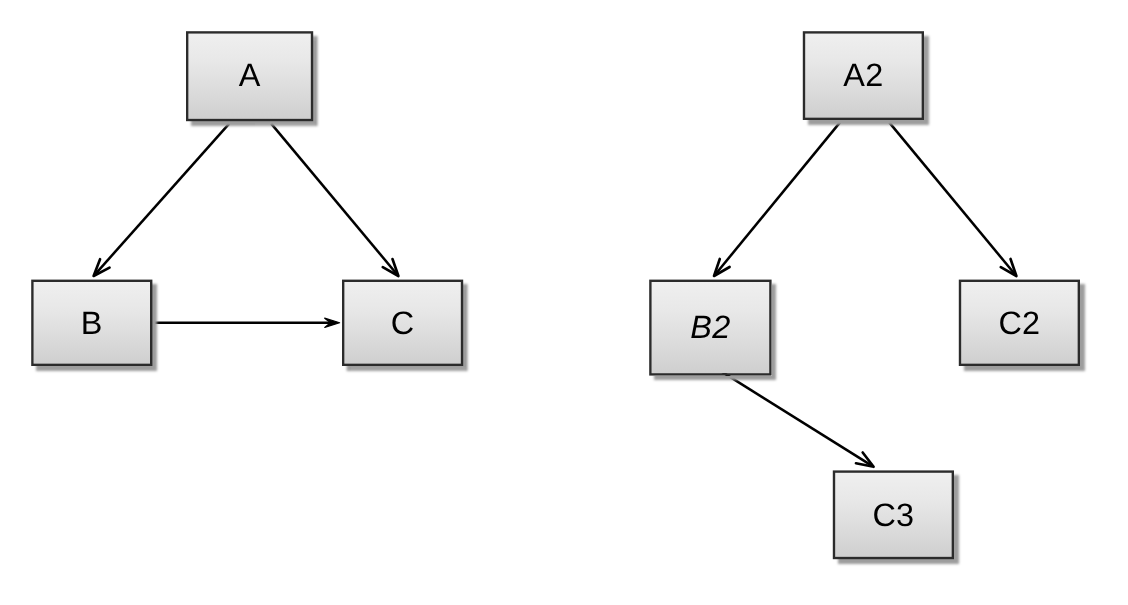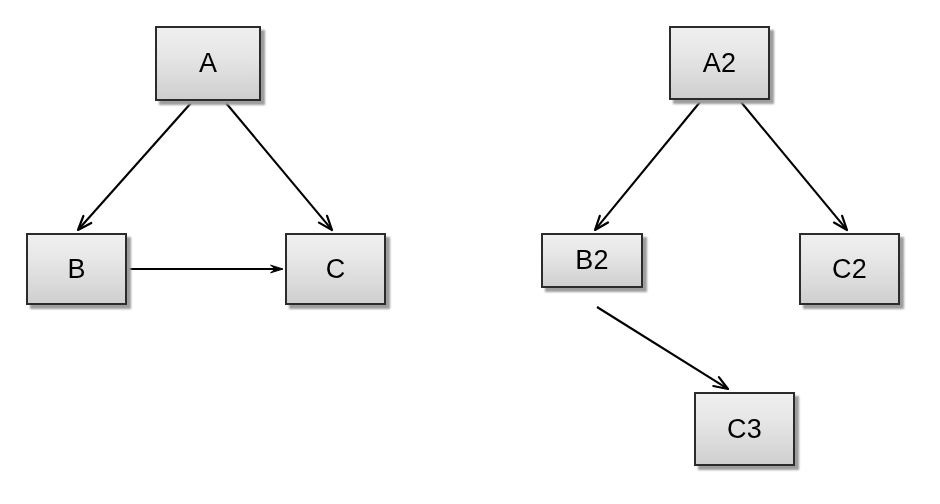--- a/index.html
+++ b/index.html
@@ -89,21 +89,21 @@
       </div>
       <div class="node" style="left: 26px; top: 233px; width: 101px; height: 72px; border-color: rgb(43, 43, 43); background: linear-gradient(rgb(239, 239, 239) 0%, rgb(232, 232, 232) 32%, rgb(220, 220, 220) 66%, rgb(207, 207, 207) 100%); box-shadow: rgb(157, 157, 157) 4px 4px 2px 0px;">
         <span class="node-label" style="color: rgb(0, 0, 0);">B</span>
       </div>
       <div class="node" style="left: 285px; top: 233px; width: 101px; height: 72px; border-color: rgb(43, 43, 43); background: linear-gradient(rgb(239, 239, 239) 0%, rgb(232, 232, 232) 32%, rgb(220, 220, 220) 66%, rgb(207, 207, 207) 100%); box-shadow: rgb(157, 157, 157) 4px 4px 2px 0px;">
         <span class="node-label" style="color: rgb(0, 0, 0);">C</span>
       </div>
       <div class="node" style="left: 669px; top: 26px; width: 101px; height: 74px; border-color: rgb(43, 43, 43); background: linear-gradient(rgb(239, 239, 239) 0%, rgb(232, 232, 232) 32%, rgb(220, 220, 220) 66%, rgb(207, 207, 207) 100%); box-shadow: rgb(157, 157, 157) 4px 4px 2px 0px;">
         <span class="node-label" style="color: rgb(0, 0, 0);">A2</span>
       </div>
-      <div class="node" style="left: 541px; top: 233px; width: 102px; height: 55px; border-color: rgb(43, 43, 43); background: linear-gradient(rgb(239, 239, 239) 0%, rgb(232, 232, 232) 32%, rgb(220, 220, 220) 66%, rgb(207, 207, 207) 100%); box-shadow: rgb(157, 157, 157) 4px 4px 2px 0px;">
+      <div class="node" style="left: 541px; top: 233px; width: 102px; height: 80px; border-color: rgb(43, 43, 43); background: linear-gradient(rgb(239, 239, 239) 0%, rgb(232, 232, 232) 32%, rgb(220, 220, 220) 66%, rgb(207, 207, 207) 100%); box-shadow: rgb(157, 157, 157) 4px 4px 2px 0px; font-style: italic;">
         <span class="node-label" style="color: rgb(0, 0, 0);">B2</span>
       </div>
       <div class="node" style="left: 799px; top: 233px; width: 101px; height: 72px; border-color: rgb(43, 43, 43); background: linear-gradient(rgb(239, 239, 239) 0%, rgb(232, 232, 232) 32%, rgb(220, 220, 220) 66%, rgb(207, 207, 207) 100%); box-shadow: rgb(157, 157, 157) 4px 4px 2px 0px;">
         <span class="node-label" style="color: rgb(0, 0, 0);">C2</span>
       </div>
       <div class="node" style="left: 694px; top: 392px; width: 101px; height: 74px; border-color: rgb(43, 43, 43); background: linear-gradient(rgb(239, 239, 239) 0%, rgb(232, 232, 232) 32%, rgb(220, 220, 220) 66%, rgb(207, 207, 207) 100%); box-shadow: rgb(157, 157, 157) 4px 4px 2px 0px;">
         <span class="node-label" style="color: rgb(0, 0, 0);">C3</span>
       </div>
     </div>
 

